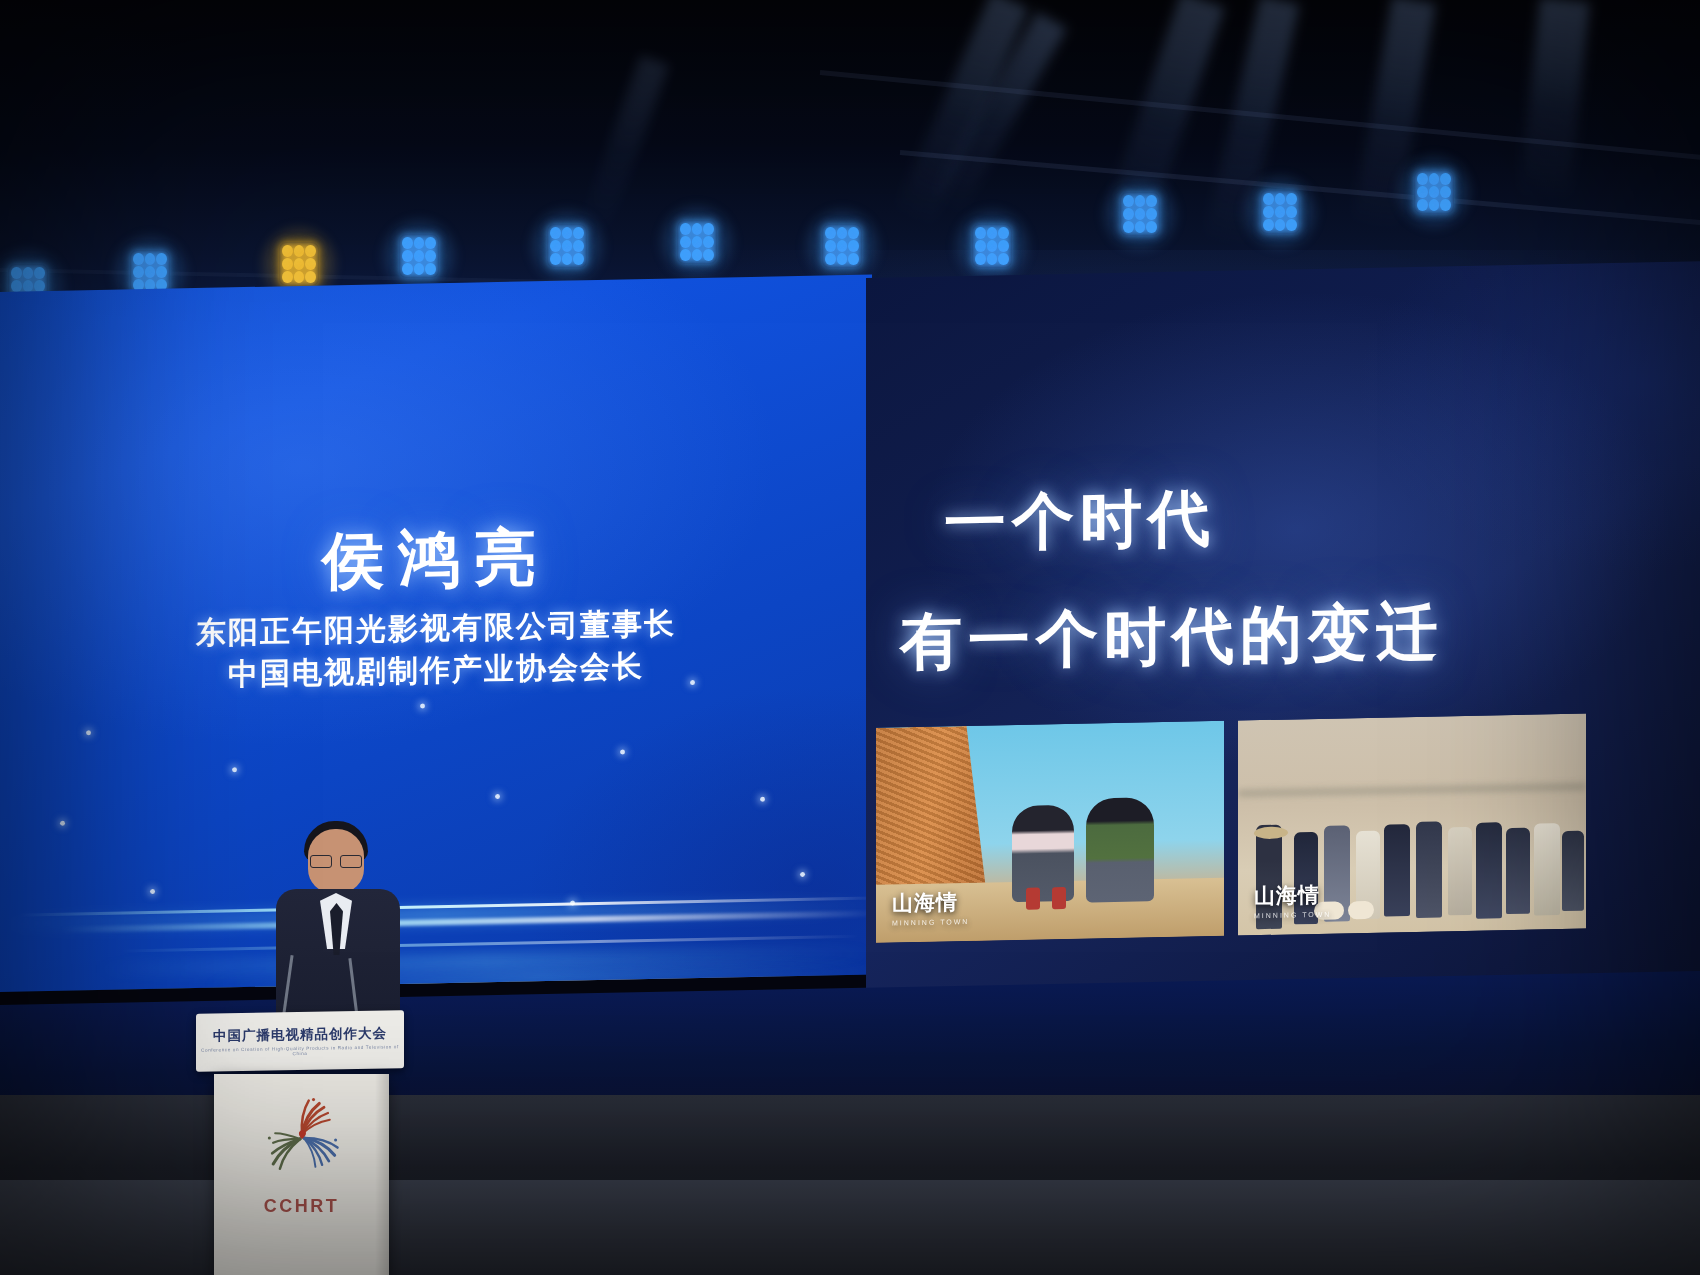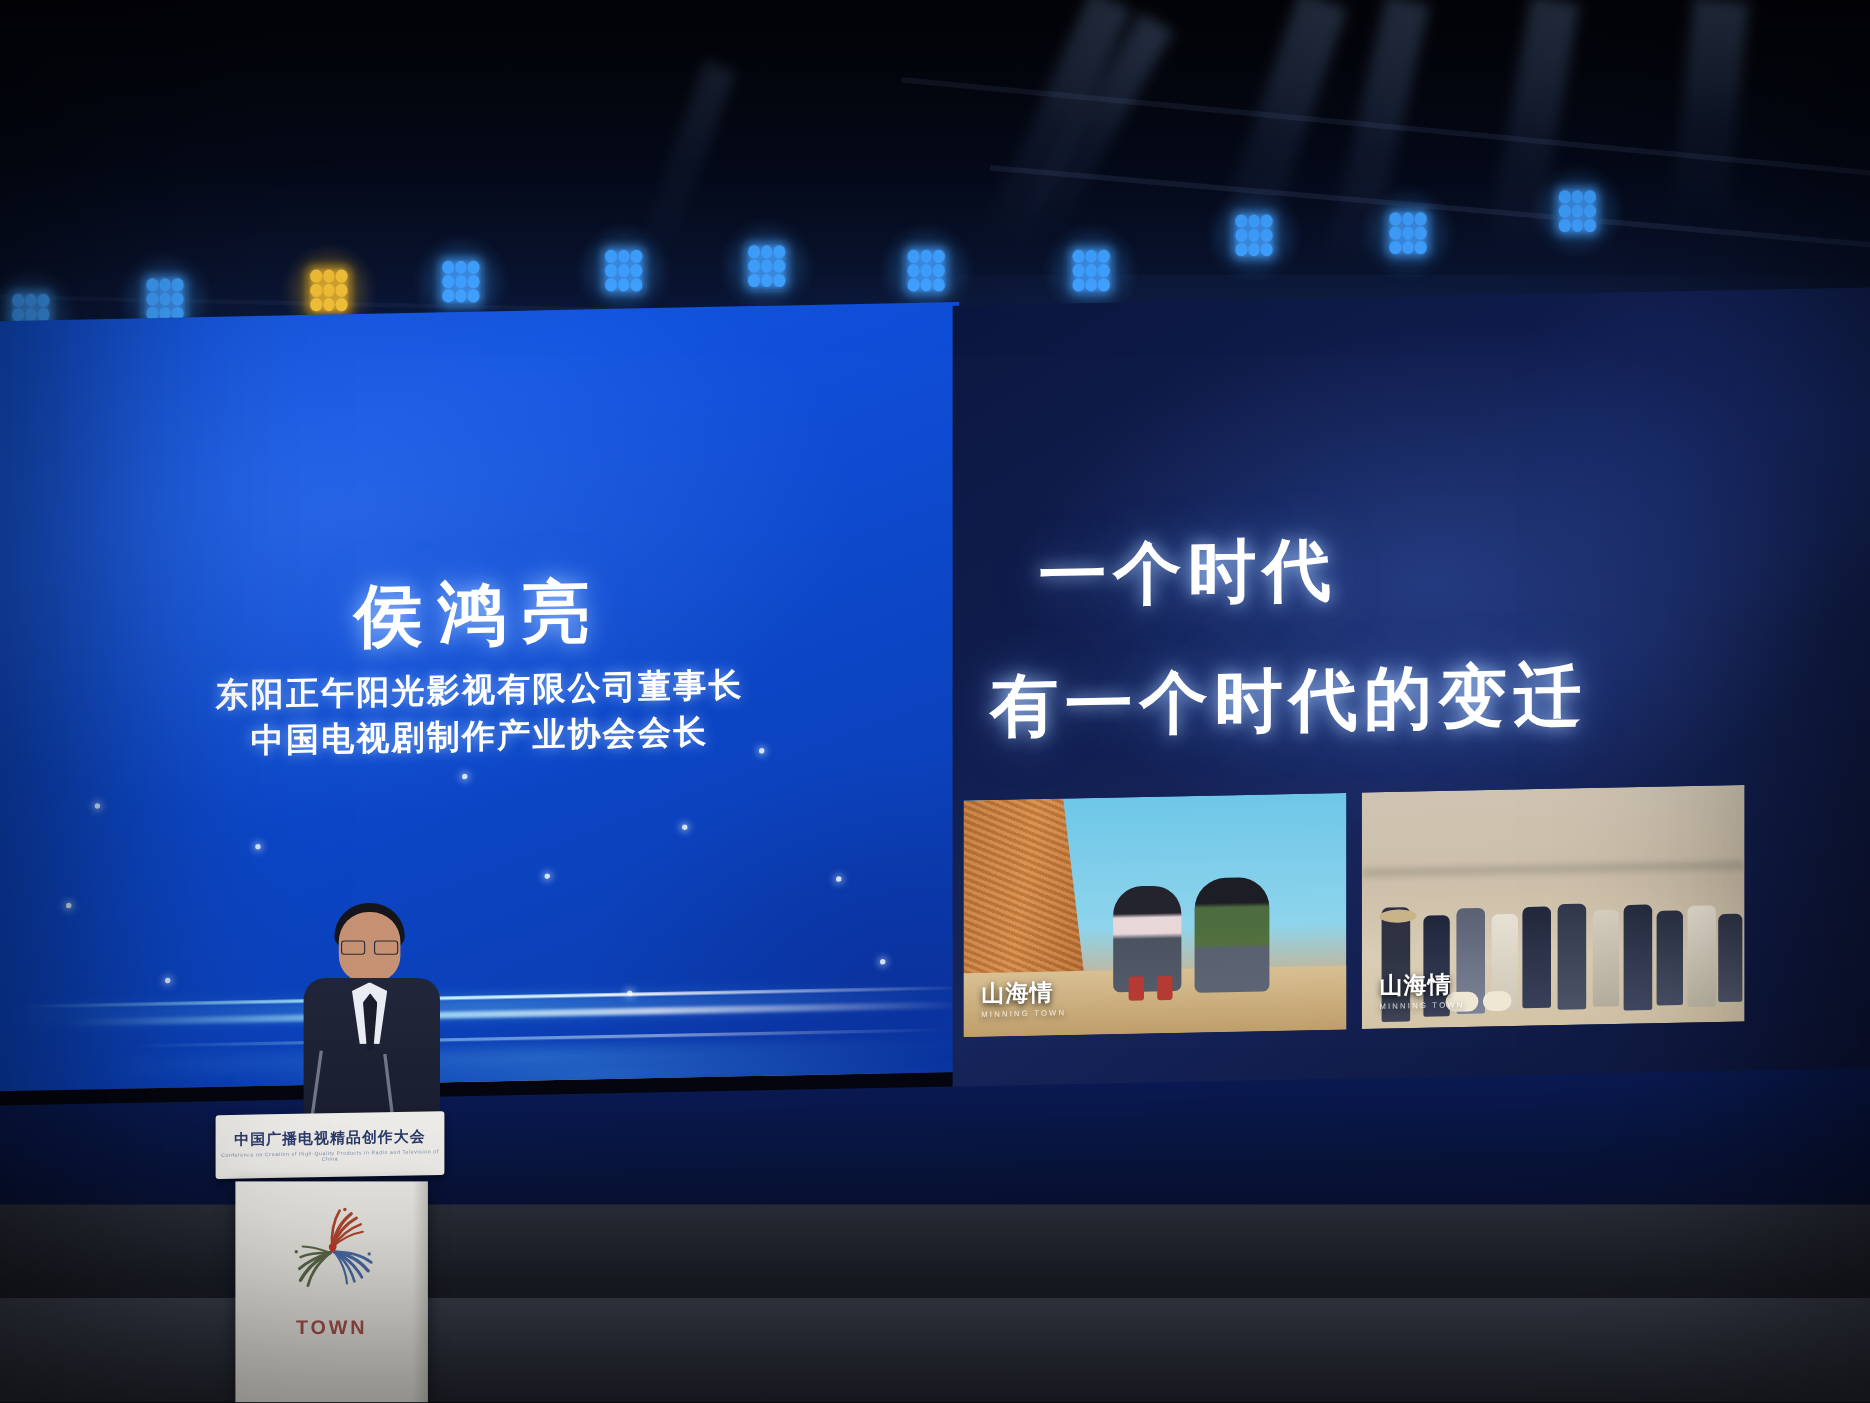--- a/index.html
+++ b/index.html
@@ -455,19 +455,19 @@
               <path d="M48 51 C39 51 29 51 20 55" stroke-width="2.4"></path>
               <path d="M48 51 C40 48 31 45 22 45" stroke-width="2"></path>
               <path d="M48 51 C37 60 30 70 27 82" stroke-width="2.6"></path>
             </g>
             <path d="M47 44 C49 41 53 41 54 44 C55 47 51 50 50 51 C49 50 46 47 47 44 Z" fill="#c0392b" stroke="none"></path>
             <circle cx="16" cy="50" r="1.6" fill="#5d6b4a" stroke="none"></circle>
             <circle cx="85" cy="52" r="1.6" fill="#4a6da8" stroke="none"></circle>
             <circle cx="62" cy="10" r="1.6" fill="#b4472f" stroke="none"></circle>
           </g>
         </svg>
-        <div class="logo-text">TOWN</div>
+        <div class="logo-text">CCHRT</div>
       </div>
     </div>
   </div>
 
   <div class="vignette"></div>
 </div>
 
 </body></html>

